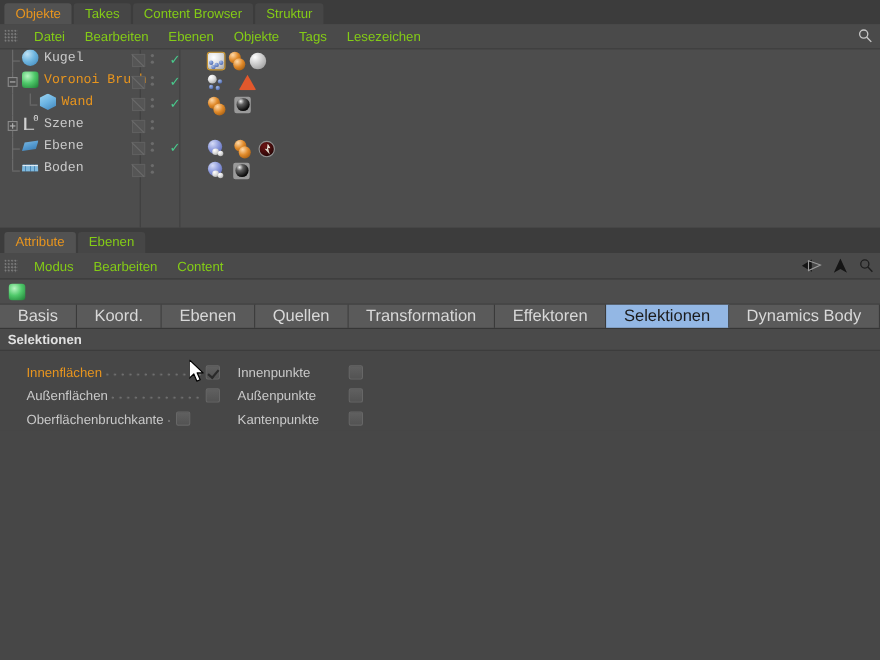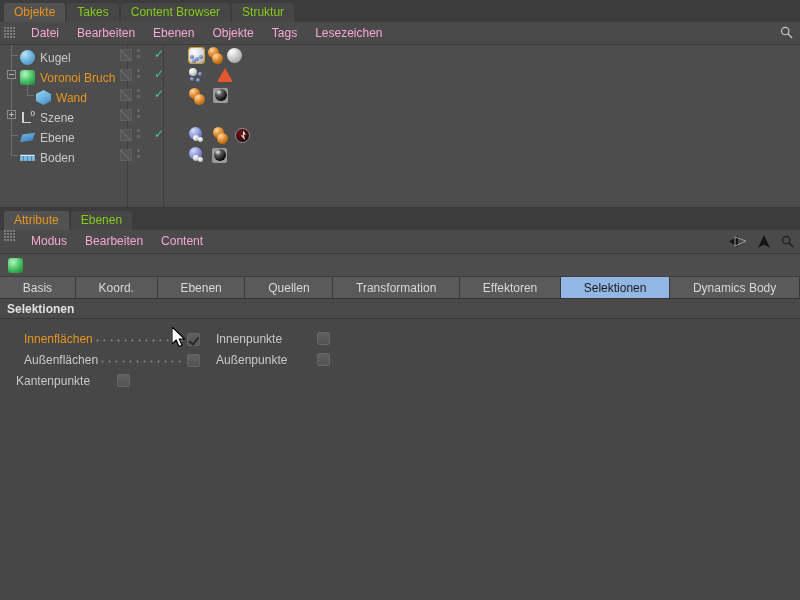--- a/index.html
+++ b/index.html
@@ -30,36 +30,36 @@
     font-size:12px;color:#84cc16;background:#464646;
     border-radius:3px 3px 0 0;cursor:default;white-space:nowrap;
   }
   .toptab.active{background:#525252;color:#e8951e;}
 
   
   #om-menubar{
     height:22px;background:#4a4a4a;display:flex;align-items:center;
     border-bottom:1px solid #3a3a3a;position:relative;
   }
-  .menuitem{padding:0 9px;color:#f9a8d4;font-size:12px;line-height:22px;cursor:default;white-space:nowrap;}
+  .menuitem{padding:0 9px;color:#84cc16;font-size:12px;line-height:22px;cursor:default;white-space:nowrap;}
   .searchglass{
     position:absolute;right:7px;top:4px;width:13px;height:13px;
   }
 
   
   #om-body{
     position:relative;height:162px;background:#4d4d4d;
     border-bottom:1px solid #3a3a3a;overflow:hidden;
   }
   
   .colsep{position:absolute;top:0;bottom:0;width:1px;background:#3f3f3f;}
   #om-rows{position:absolute;left:0;top:0;right:0;}
   .objrow{height:20px;display:flex;align-items:center;position:relative;}
 
-  .treecell{width:112px;flex:0 0 auto;display:flex;align-items:flex-end;height:20px;position:relative;}
+  .treecell{width:112px;flex:0 0 auto;display:flex;align-items:flex-start;height:20px;position:relative;font-family:Liberation Mono, monospace;}
   .tcol{width:36px;flex:0 0 auto;height:20px;position:relative;}
   .tagcell{flex:1 1 auto;display:flex;align-items:center;height:20px;padding-left:5px;gap:3px;}
 
   .objlabel{font-size:12px;color:#c9c9c9;white-space:nowrap;margin-left:5px;}
   .objlabel.sel{color:#e8951e;}
 
   
   .tline{position:absolute;background:#6e6e6e;}
   .expander{
     width:9px;height:9px;border:1px solid #8b8b8b;background:#4d4d4d;
@@ -146,52 +146,52 @@
 
   .tagstack{position:relative;width:17px;height:17px;flex:0 0 auto;}
   .tagstack .orb{position:absolute;}
 
   
   #am-tabbar{
     height:22px;background:#3c3c3c;display:flex;align-items:flex-end;padding-left:4px;
     box-sizing:border-box;
   }
   #am-menubar{
-    height:23px;background:#4a4a4a;display:flex;position:relative;
+    height:23px;background:#4a4a4a;display:flex;align-items:center;position:relative;
     border-bottom:1px solid #3a3a3a;
   }
   #am-navicons{position:absolute;right:6px;top:0;height:23px;display:flex;align-items:center;gap:11px;}
 
   #am-objline{
     height:22px;background:#4d4d4d;display:flex;align-items:center;padding-left:8px;
     border-bottom:1px solid #3d3d3d;
   }
   #am-objline .name{margin-left:7px;color:#dcdcdc;font-size:12px;}
 
   #am-proptabs{
     height:21px;background:#3f3f3f;display:flex;align-items:stretch;
     border-bottom:1px solid #353535;
   }
   .ptab{
     flex:1 1 auto;display:flex;align-items:center;justify-content:center;
-    background:#5a5a5a;color:#d8d8d8;font-size:12px;
+    background:#5a5a5a;color:#d8d8d8;font-size:15px;
     border-right:1px solid #3a3a3a;white-space:nowrap;cursor:default;
     padding:0 4px;box-sizing:border-box;
   }
   .ptab.active{background:#93b7e4;color:#1b1b1b;}
 
   #sel-header{
     height:19px;background:#4a4a4a;display:flex;align-items:center;padding-left:7px;
     font-size:12px;font-weight:bold;color:#e0e0e0;border-bottom:1px solid #3a3a3a;
   }
 
   #sel-body{background:#474747;padding-top:9px;}
   .selgrid{position:relative;}
   .selrow{height:21px;display:flex;align-items:center;}
-  .lcol{width:200px;flex:0 0 auto;display:flex;align-items:flex-end;padding-left:24px;box-sizing:border-box;}
+  .lcol{width:200px;flex:0 0 auto;display:flex;align-items:flex-start;padding-left:24px;box-sizing:border-box;}
   .lbl{font-size:12px;color:#c9c9c9;white-space:nowrap;}
   .lbl.hot{color:#e8951e;}
   .leader{
     flex:1 1 auto;height:12px;margin:0 4px 0 3px;align-self:center;
     background-image:radial-gradient(circle at 1.5px 50%,#6f6f6f 1px,transparent 1.2px);
     background-size:7px 3px;background-repeat:repeat-x;background-position:0 6px;
   }
   .cb{
     width:13px;height:13px;flex:0 0 auto;border-radius:2px;box-sizing:border-box;
     background:linear-gradient(#606060,#535353);
@@ -471,20 +471,25 @@
         <span class="leader"></span>
         <span class="cb"></span>
       </div>
       <div class="rcol">
         <span class="lbl">Außenpunkte</span>
         <span class="cb"></span>
       </div>
     </div>
 
     <div class="selrow">
+      <div class="lcol">
+        <span class="lbl">Oberflächenbruchkante</span>
+        <span class="leader" style="max-width:4px"></span>
+        <span class="cb"></span>
+      </div>
       <div class="rcol">
         <span class="lbl">Kantenpunkte</span>
         <span class="cb"></span>
       </div>
     </div>
   </div>
 </div>
 
 <svg id="cursor" viewBox="0 0 16 22" style="left: 172px; top: 327px;">
   <polygon points="0,0 0,17 4.2,13 7,19.5 10,18.2 7.3,12 12.6,12" fill="#ffffff" stroke="#000000" stroke-width="1.1" stroke-linejoin="round"></polygon>

